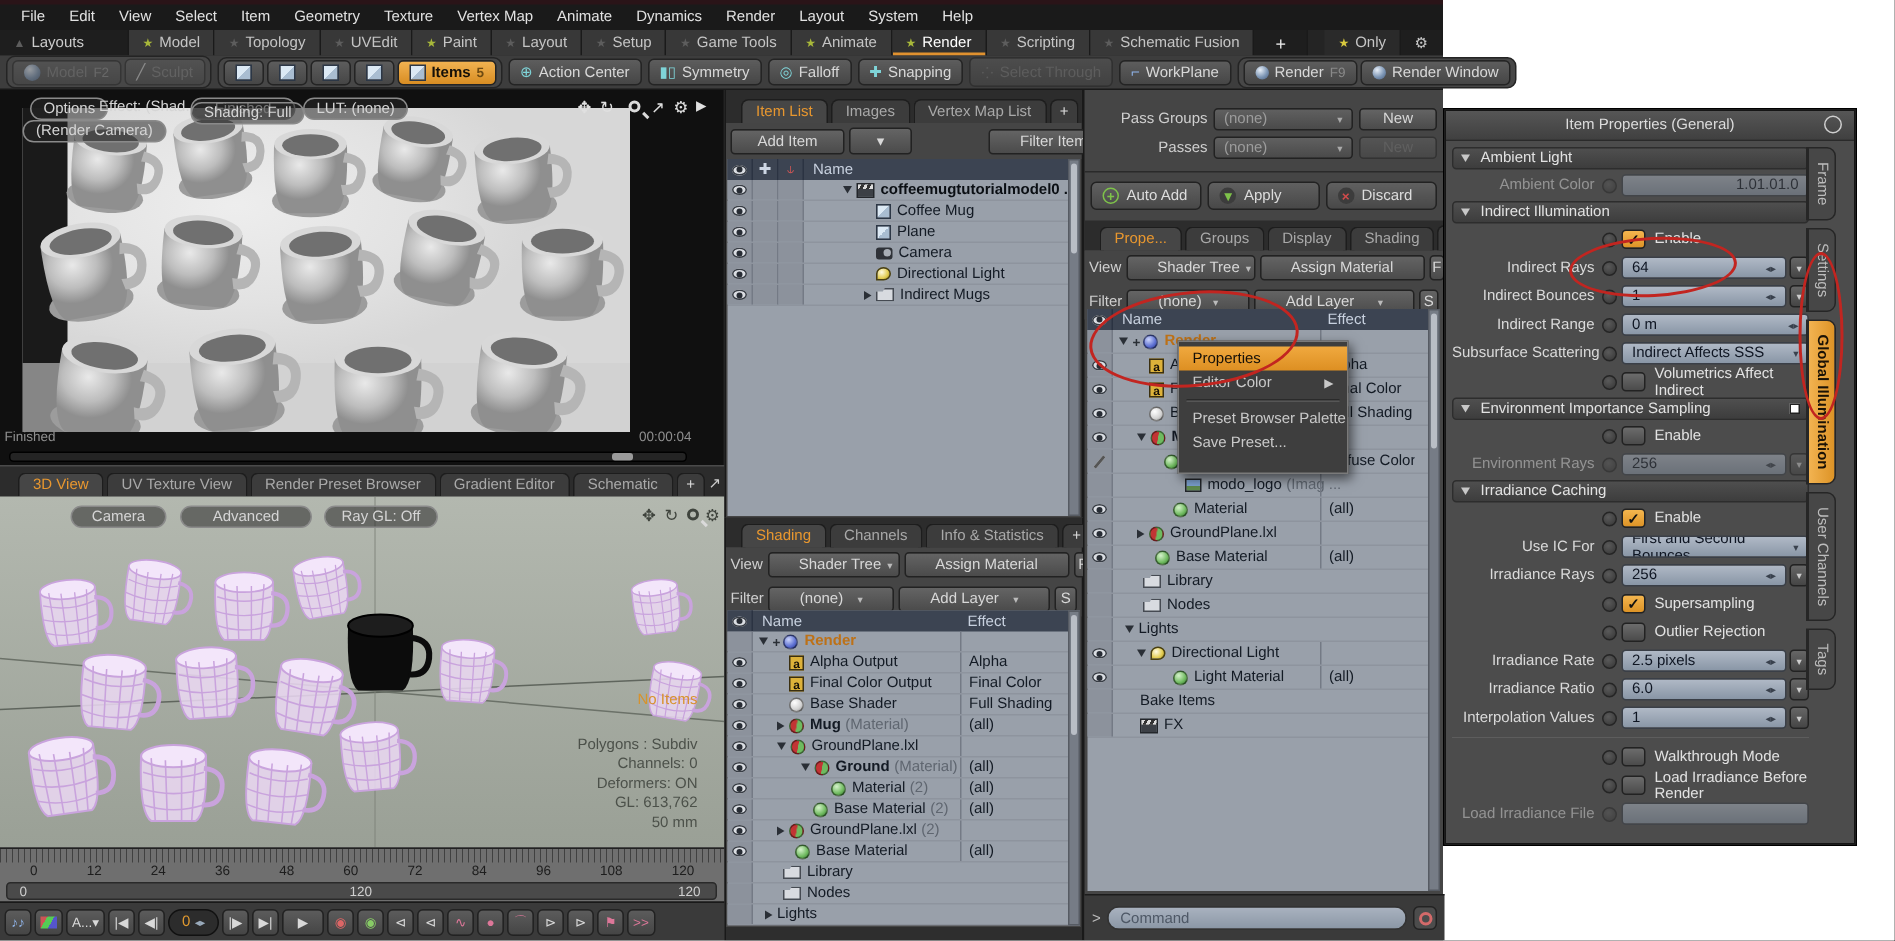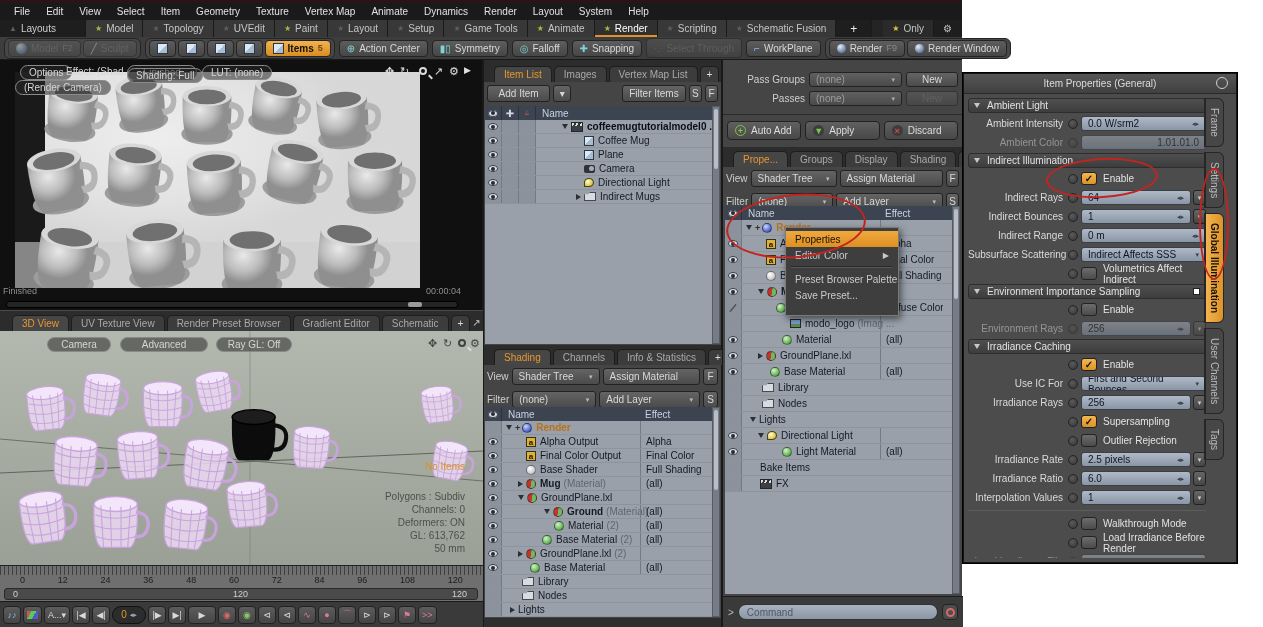--- a/index.html
+++ b/index.html
@@ -62,21 +62,21 @@
 .xbtn{min-width:18px;height:18px;background:linear-gradient(#5c5c5c,#454545);border:1px solid #222;border-radius:4px;color:#d9d9d9;display:flex;align-items:center;justify-content:center;font-size:9px;padding:0 3px;white-space:nowrap}
 .xbtn .blue{color:#8fb3e8}
 .xbtn .red{color:#d66}
 .xbtn .green{color:#8c6}
 .xbtn .pink{color:#d79}
 .framefld{min-width:34px;height:18px;background:#2c2c2c;border:1px solid #111;border-radius:9px;color:#e0992f;display:flex;align-items:center;justify-content:center;gap:3px}
 
 .panel{position:absolute;background:#454545;border-left:1px solid #191919;border-right:1px solid #191919}
 .ptabrow{height:22px;background:#2c2c2c;display:flex;align-items:flex-end;padding-left:10px;gap:2px}
 .toolrow{display:flex;align-items:center;gap:3px;padding:3px 3px;background:#454545}
-.mbtn{display:flex;align-items:center;background:linear-gradient(#646464,#4b4b4b);border:1px solid #222;border-radius:3px;color:#d8d8d8;padding:2px 6px;gap:4px;white-space:nowrap}
+.mbtn{display:flex;align-items:center;background:linear-gradient(#646464,#4b4b4b);border:1px solid #222;border-radius:3px;color:#d8d8d8;padding:2px 20px;gap:4px;white-space:nowrap}
 .mbtn .dda{margin-left:auto;font-size:7px;color:#bbb}
 .tree{background:#99a0aa;color:#131a24;position:relative}
 .thead{height:14px;background:#3c4452;color:#c8d1df;display:flex;align-items:center}
 .trow{height:14px;display:flex;align-items:center;position:relative;border-bottom:1px solid rgba(0,0,0,.07)}
 .gut{width:17px;height:100%;background:#8c929c;border-right:1px solid #747a85;display:flex;align-items:center;justify-content:center;flex:none}
 .cell{display:flex;align-items:center;height:100%;overflow:hidden;white-space:nowrap;flex:1}
 .eff{position:absolute;left:155px;right:10px;border-left:1px solid #747a85;height:100%;display:flex;align-items:center;padding-left:5px;white-space:nowrap;overflow:hidden}
 .suf{color:#5f6670;margin-left:3px}
 .olabel{color:#bd7117;font-weight:bold}
 .eye{width:10px;height:7px;background:#dadde2;border-radius:50%;position:relative;box-shadow:inset 0 0 0 1px #383d45}
@@ -685,21 +685,21 @@
               <i class="tri down"></i>
               <i class="ic sph red"></i>
               <span>GroundPlane.lxl</span>
             </span>
             <span class="eff"></span>
           </div>
       <div class="trow">
             <span class="gut">
               <i class="eye"></i>
             </span>
-            <span class="cell" style="padding-left:42px">
+            <span class="cell" style="padding-left:32px">
               <i class="tri down"></i>
               <i class="ic sph red"></i>
               <b>Ground</b>
               <span class="suf">(Material)</span>
             </span>
             <span class="eff">(all)</span>
           </div>
       <div class="trow">
             <span class="gut">
               <i class="eye"></i>
@@ -1029,28 +1029,20 @@
 <div id="fpanel">
   <div id="ftitle">
     <span>Item Properties (General)</span>
     <span class="circ"></span>
   </div>
   <div id="fbody">
     <div class="psec">
           <i class="tri down" style="border-top-color:#c8c8c8"></i>
           <span>Ambient Light</span>
         </div>
-    <div class="fr">
-      <span class="plab">Ambient Intensity</span>
-          <span class="pcirc"></span>
-      <span class="pfield">
-            <span>0.0 W/srm2</span>
-            <span class="spin">◂▸</span>
-          </span>
-    </div>
     <div class="fr dim">
       <span class="plab">Ambient Color</span>
           <span class="pcirc"></span>
       <span class="pfield" style="justify-content:flex-end">
             <span>1.0</span>
             <span>1.0</span>
             <span>1.0</span>
           </span>
     </div>
     <div class="psec">

